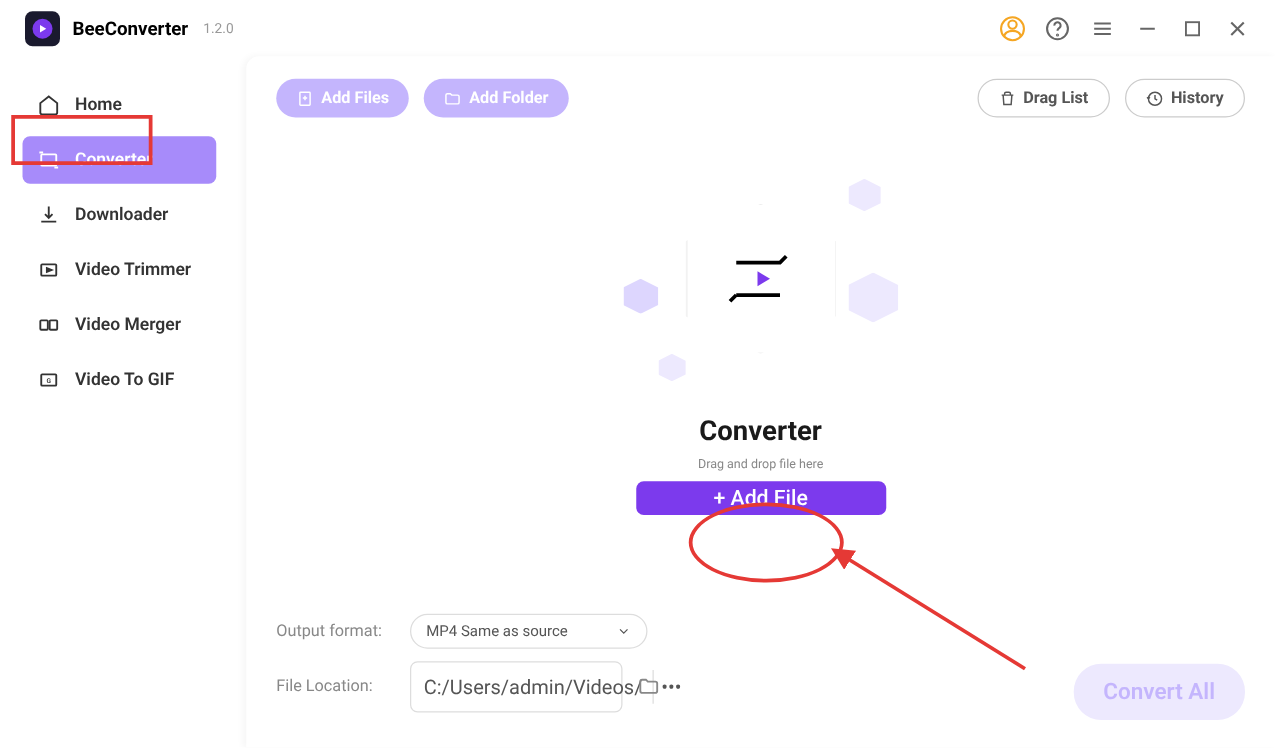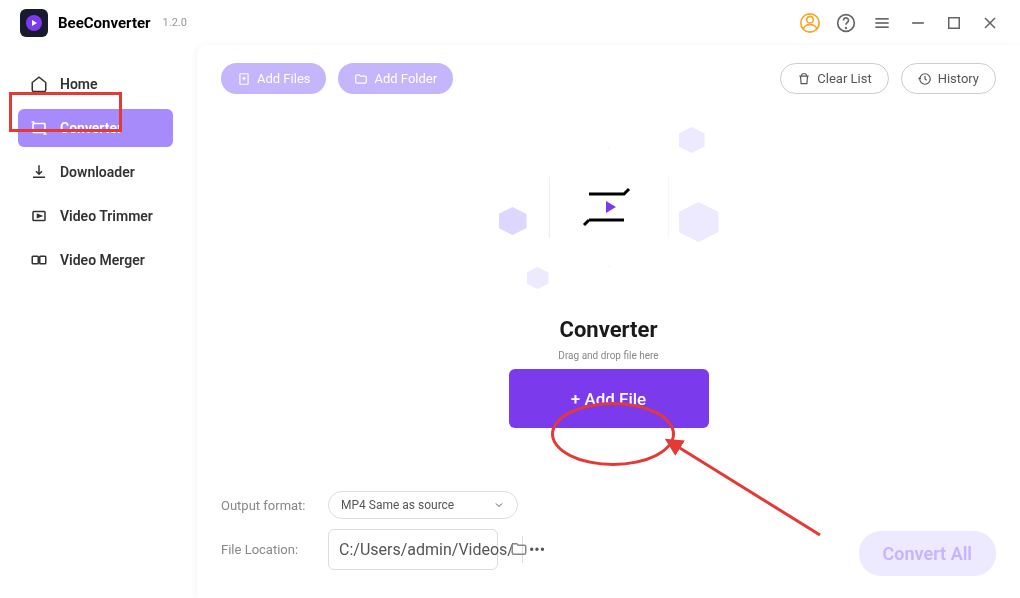--- a/index.html
+++ b/index.html
@@ -38,21 +38,21 @@
     .highlight-box {
       position: absolute; left: 9px; top: 92px; width: 113px; height: 40px;
       border: 3px solid #e53935; pointer-events: none; z-index: 10;
     }
     
     .content { flex: 1; background: #fff; border-top-left-radius: 10px; box-shadow: -2px 0 6px rgba(0,0,0,0.04); padding: 18px 24px; display: flex; flex-direction: column; position: relative; }
     .toolbar { display: flex; justify-content: space-between; }
     .toolbar-left, .toolbar-right { display: flex; gap: 12px; }
     .pill-btn {
       display: flex; align-items: center; gap: 6px; padding: 7px 16px;
-      border-radius: 18px; font-size: 13px; font-weight: 400; cursor: pointer;
+      border-radius: 18px; font-size: 13px; font-weight: 700; cursor: pointer;
       border: none;
     }
     .pill-btn.purple { background: #c4b5fd; color: #fff; }
     .pill-btn.outline { background: #fff; border: 1px solid #ccc; color: #555; }
     
     .center-area { flex: 1; display: flex; flex-direction: column; align-items: center; justify-content: center; margin-top: -30px; }
     .hex-container { position: relative; width: 240px; height: 180px; }
     .hexagon {
       position: absolute; width: 120px; height: 120px; left: 60px; top: 20px;
       background: #fff; border: 1px solid #eee;
@@ -64,21 +64,21 @@
     .convert-icon svg { width: 100%; height: 100%; }
     .small-hex { position: absolute; clip-path: polygon(50% 0%, 100% 25%, 100% 75%, 50% 100%, 0% 75%, 0% 25%); background: #ede9fe; }
     .sh1 { width: 26px; height: 26px; left: 190px; top: 0; }
     .sh2 { width: 28px; height: 28px; left: 10px; top: 80px; background: #ddd6fe; }
     .sh3 { width: 22px; height: 22px; left: 38px; top: 140px; }
     .sh4 { width: 40px; height: 40px; left: 190px; top: 75px; }
     
     .center-title { font-size: 22px; font-weight: 700; color: #1a1a1a; margin-top: 10px; }
     .center-subtitle { font-size: 10px; color: #888; margin-top: 8px; }
     .add-file-btn {
-      margin-top: 8px; width: 200px; height: 59px; background: #7c3aed;
+      margin-top: 8px; width: 200px; height: 27px; background: #7c3aed;
       color: #fff; border: none; border-radius: 6px; font-size: 17px;
       font-weight: 500; cursor: pointer;
     }
     
     .ellipse-annotation {
       position: absolute; width: 124px; height: 64px; border: 3px solid #e53935;
       border-radius: 50%; left: 551px; top: 402px; pointer-events: none; z-index: 10;
     }
     .arrow-annotation {
       position: absolute; left: 660px; top: 435px; width: 170px; height: 110px;
@@ -198,20 +198,29 @@
     </div>
     <div class="sidebar-item">
       <span class="icon">
         <svg viewBox="0 0 24 24" width="18" height="18" fill="none" stroke="currentColor" stroke-width="2">
             <rect x="3" y="7" width="8" height="10" rx="1"></rect>
             <rect x="13" y="7" width="8" height="10" rx="1"></rect>
           </svg>
       </span>
       <span>Video Merger</span>
     </div>
+    <div class="sidebar-item">
+      <span class="icon">
+        <svg viewBox="0 0 24 24" width="18" height="18" fill="none" stroke="currentColor" stroke-width="2">
+            <rect x="4" y="6" width="16" height="12" rx="1"></rect>
+            <text x="12" y="15" font-size="7" text-anchor="middle" fill="currentColor" stroke="none">G</text>
+          </svg>
+      </span>
+      <span>Video To GIF</span>
+    </div>
   </div>
 
   <div class="content">
     <div class="toolbar">
       <div class="toolbar-left">
         <button class="pill-btn purple">
           <svg viewBox="0 0 24 24" width="14" height="14" fill="none" stroke="currentColor" stroke-width="2">
               <rect x="5" y="3" width="14" height="18" rx="1"></rect>
               <path d="M12 8v6m-3-3h6"></path>
             </svg>
@@ -222,21 +231,21 @@
               <path d="M3 7a2 2 0 012-2h4l2 2h8a2 2 0 012 2v8a2 2 0 01-2 2H5a2 2 0 01-2-2V7z"></path>
             </svg>
           <span>Add Folder</span>
         </button>
       </div>
       <div class="toolbar-right">
         <button class="pill-btn outline">
           <svg viewBox="0 0 24 24" width="14" height="14" fill="none" stroke="currentColor" stroke-width="2">
               <path d="M4 7h16M8 7V5a2 2 0 012-2h4a2 2 0 012 2v2M6 7l1 13h10l1-13"></path>
             </svg>
-          <span>Clear List</span>
+          <span>Drag List</span>
         </button>
         <button class="pill-btn outline">
           <svg viewBox="0 0 24 24" width="14" height="14" fill="none" stroke="currentColor" stroke-width="2">
               <path d="M3 12a9 9 0 109-9 9 9 0 00-9 9zm0 0l-2-2m2 2l2-2M12 7v5l3 2"></path>
             </svg>
           <span>History</span>
         </button>
       </div>
     </div>
 

